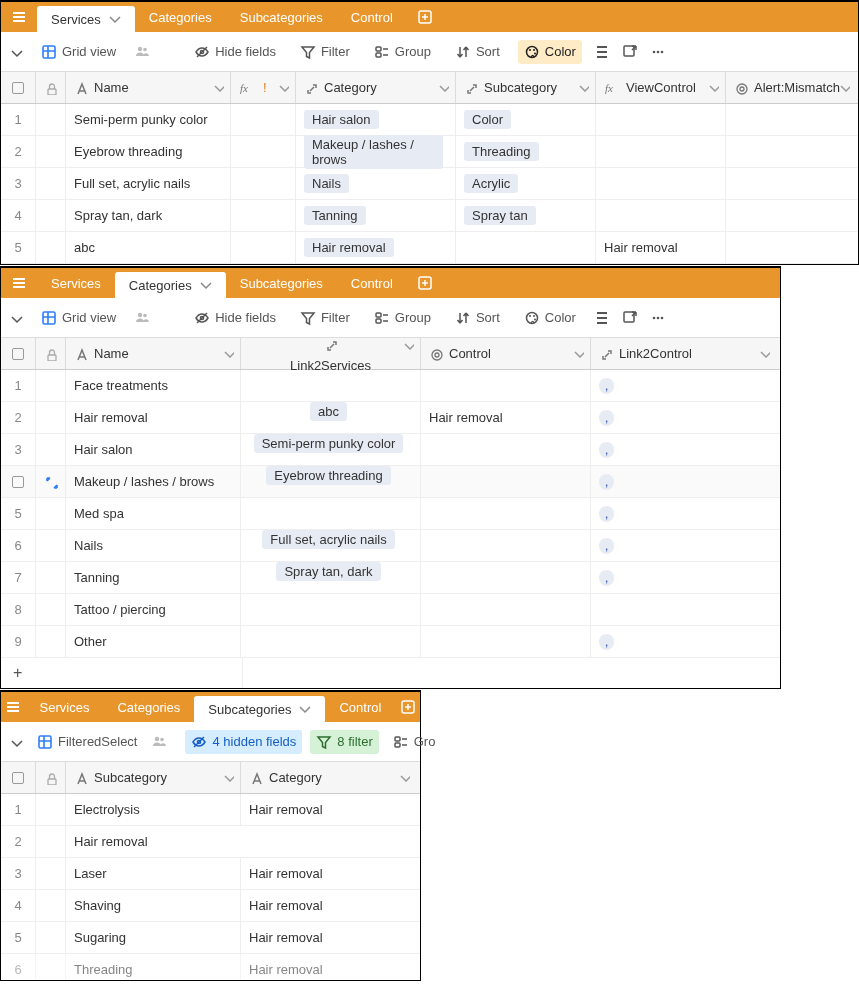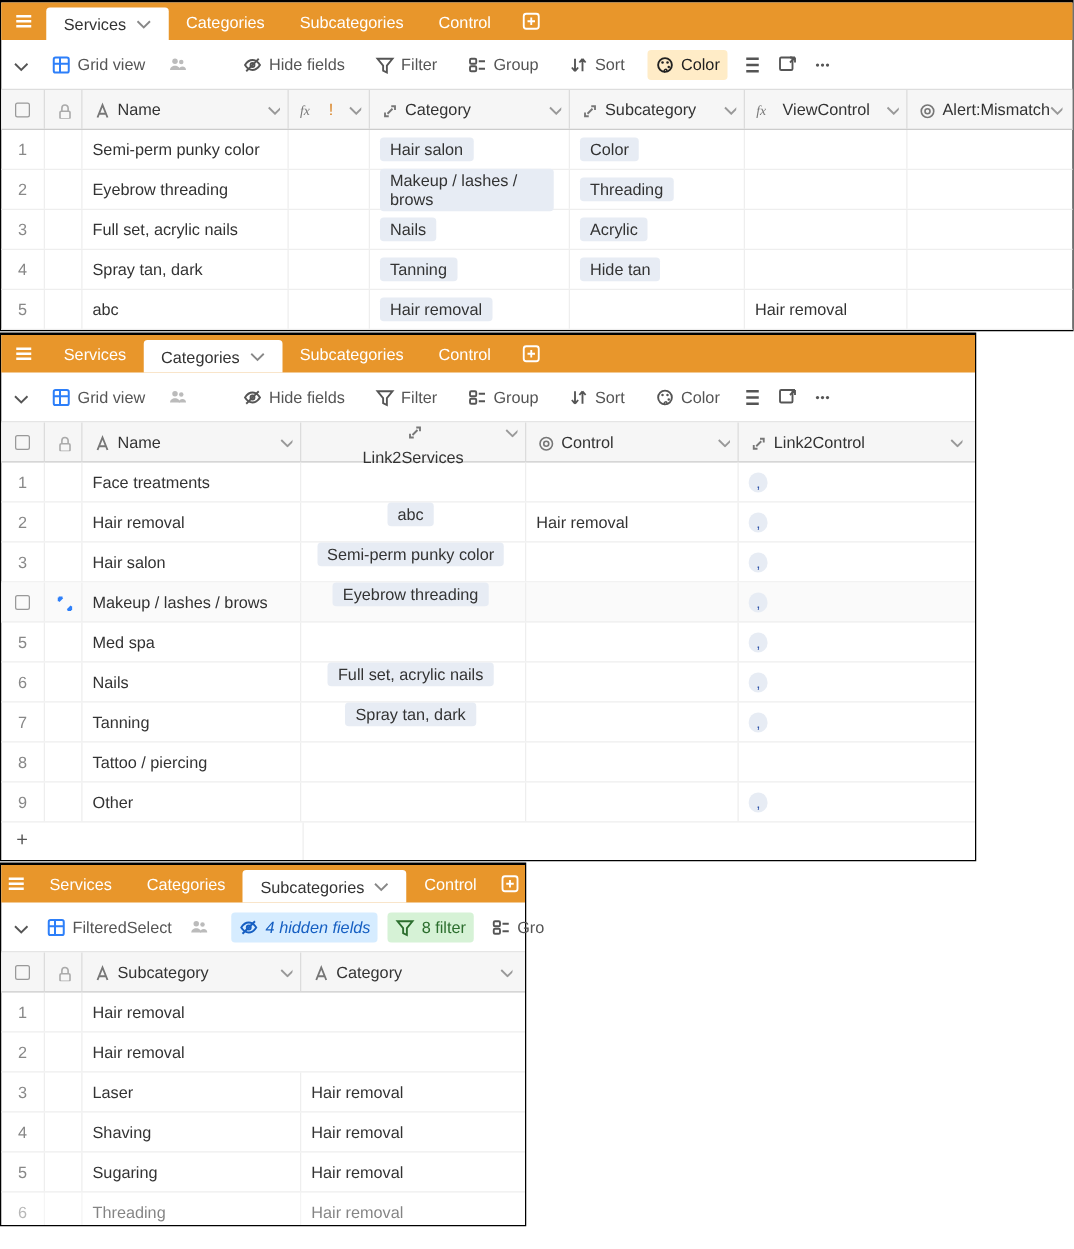--- a/index.html
+++ b/index.html
@@ -8,21 +8,21 @@
   .tabbar { background: #e8962b; display: flex; align-items: stretch; height: 30px; }
   .hamburger { display:flex; align-items:center; justify-content:center; width:36px; color:#fff; }
   .tab { display:flex; align-items:center; padding: 0 14px; color:#fff; cursor:pointer; font-size:13px; }
   .tab.active { background:#fff; color:#333; border-top-left-radius:3px; border-top-right-radius:3px; position:relative; top:0; margin-top:4px; height:26px;}
   .tab .caret { margin-left:6px; }
   .tab-plus { display:flex; align-items:center; justify-content:center; width:36px; color:#fff; }
   .toolbar { display:flex; align-items:center; height:40px; padding: 0 8px; gap: 12px; border-bottom: 1px solid #ddd; }
   .tb-item { display:flex; align-items:center; gap:5px; color:#555; cursor:pointer; padding:4px 6px; border-radius:3px; font-size:13px;}
   .tb-item .lbl { white-space:nowrap; }
   .tb-item.hl-yellow { background:#ffecc7; color:#222;}
-  .tb-item.hl-blue { background:#d6ecff; color:#165FC2;font-style:italic;}
+  .tb-item.hl-blue { background:#d6ecff; color:#165FC2;}
   .tb-item.hl-green { background:#d6f2d6; color:#2c6e2e;}
   .grid-icon { color:#2d7ff9; }
   .collab-icon { color:#bbb; }
   .icon { display:inline-flex; align-items:center; justify-content:center; }
   
   .headrow { display:flex; height:32px; background:#f6f6f6; border-bottom:1px solid #ccc; }
   .hcell { display:flex; align-items:center; border-right:1px solid #dcdcdc; padding:0 8px; color:#333; font-size:13px; position:relative; gap:6px;}
   .hcell .dd { position:absolute; right:6px; color:#999; }
   .row-num-head { width:35px; justify-content:center; }
   .lock-head { width:30px; justify-content:center; color:#aaa; }
@@ -368,21 +368,21 @@
       </div>
       <div class="datarow">
         <div class="rcell rnum">4</div>
         <div class="rcell lockcell"></div>
         <div class="rcell c-name">Spray tan, dark</div>
         <div class="rcell c-fx"></div>
         <div class="rcell c-cat">
           <span class="pill">Tanning</span>
         </div>
         <div class="rcell c-sub">
-          <span class="pill">Hide tan</span>
+          <span class="pill">Spray tan</span>
         </div>
         <div class="rcell c-vc"></div>
         <div class="rcell c-alert"></div>
       </div>
       <div class="datarow">
         <div class="rcell rnum">5</div>
         <div class="rcell lockcell"></div>
         <div class="rcell c-name">abc</div>
         <div class="rcell c-fx"></div>
         <div class="rcell c-cat">
@@ -766,20 +766,21 @@
         <span>Category</span>
         <span class="dd"><svg width="12" height="12">
             <use href="#i-caret"></use>
           </svg></span>
       </div>
   </div>
   <div id="p3-rows" style="max-height:186px; overflow:hidden">
       <div class="datarow">
         <div class="rcell rnum">1</div>
         <div class="rcell lockcell"></div>
+        <div class="rcell c-name">Electrolysis</div>
         <div class="rcell c-catp3">Hair removal</div>
       </div>
       <div class="datarow">
         <div class="rcell rnum">2</div>
         <div class="rcell lockcell"></div>
         <div class="rcell c-catp3">Hair removal</div>
       </div>
       <div class="datarow">
         <div class="rcell rnum">3</div>
         <div class="rcell lockcell"></div>

